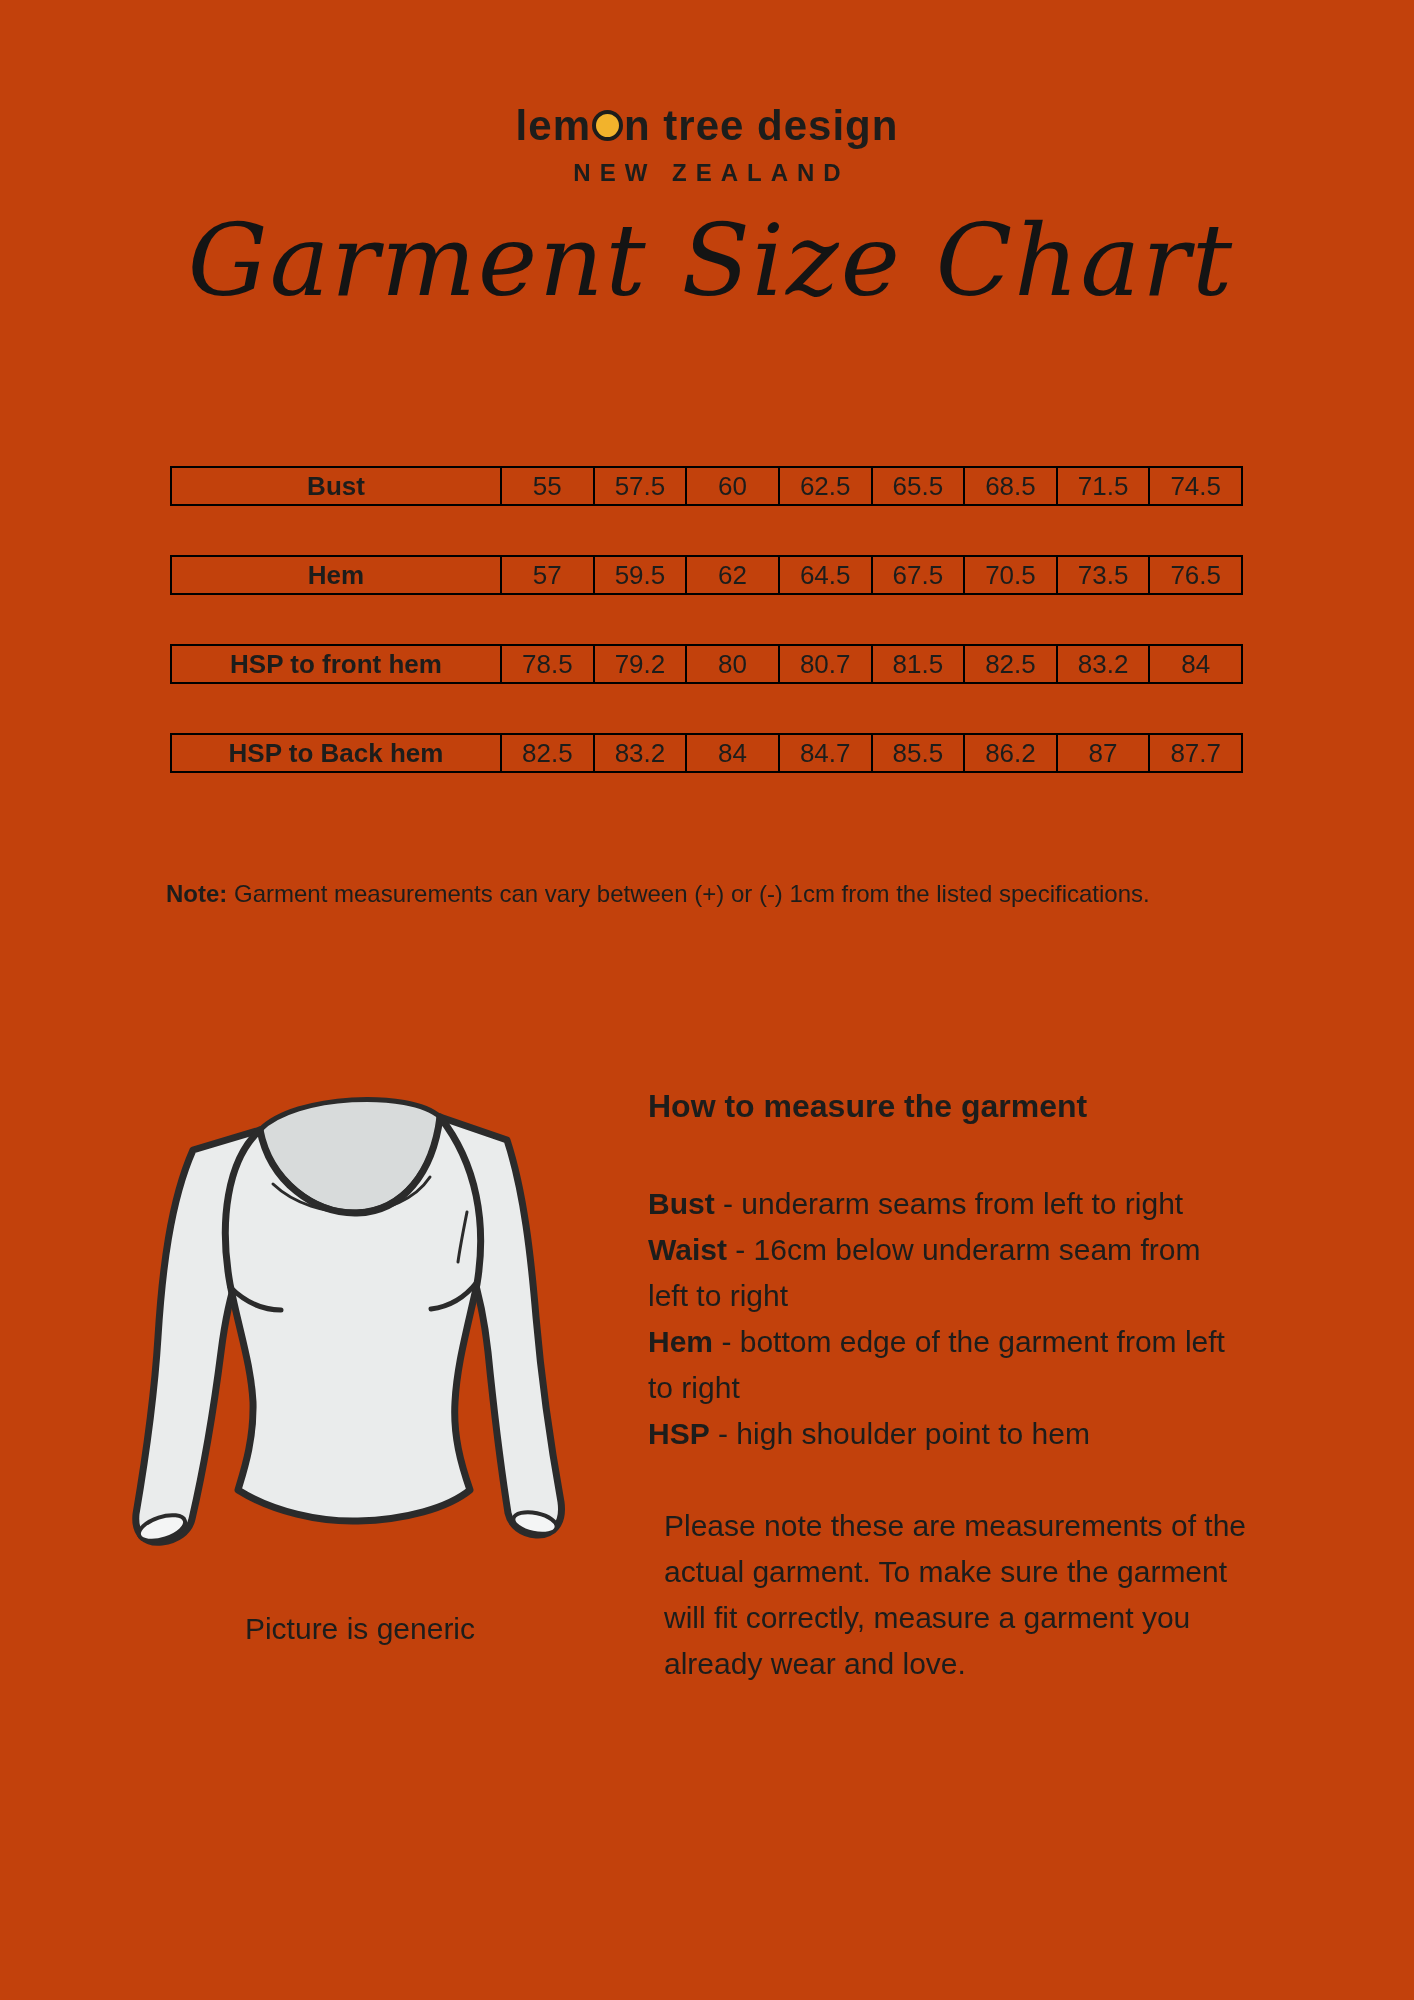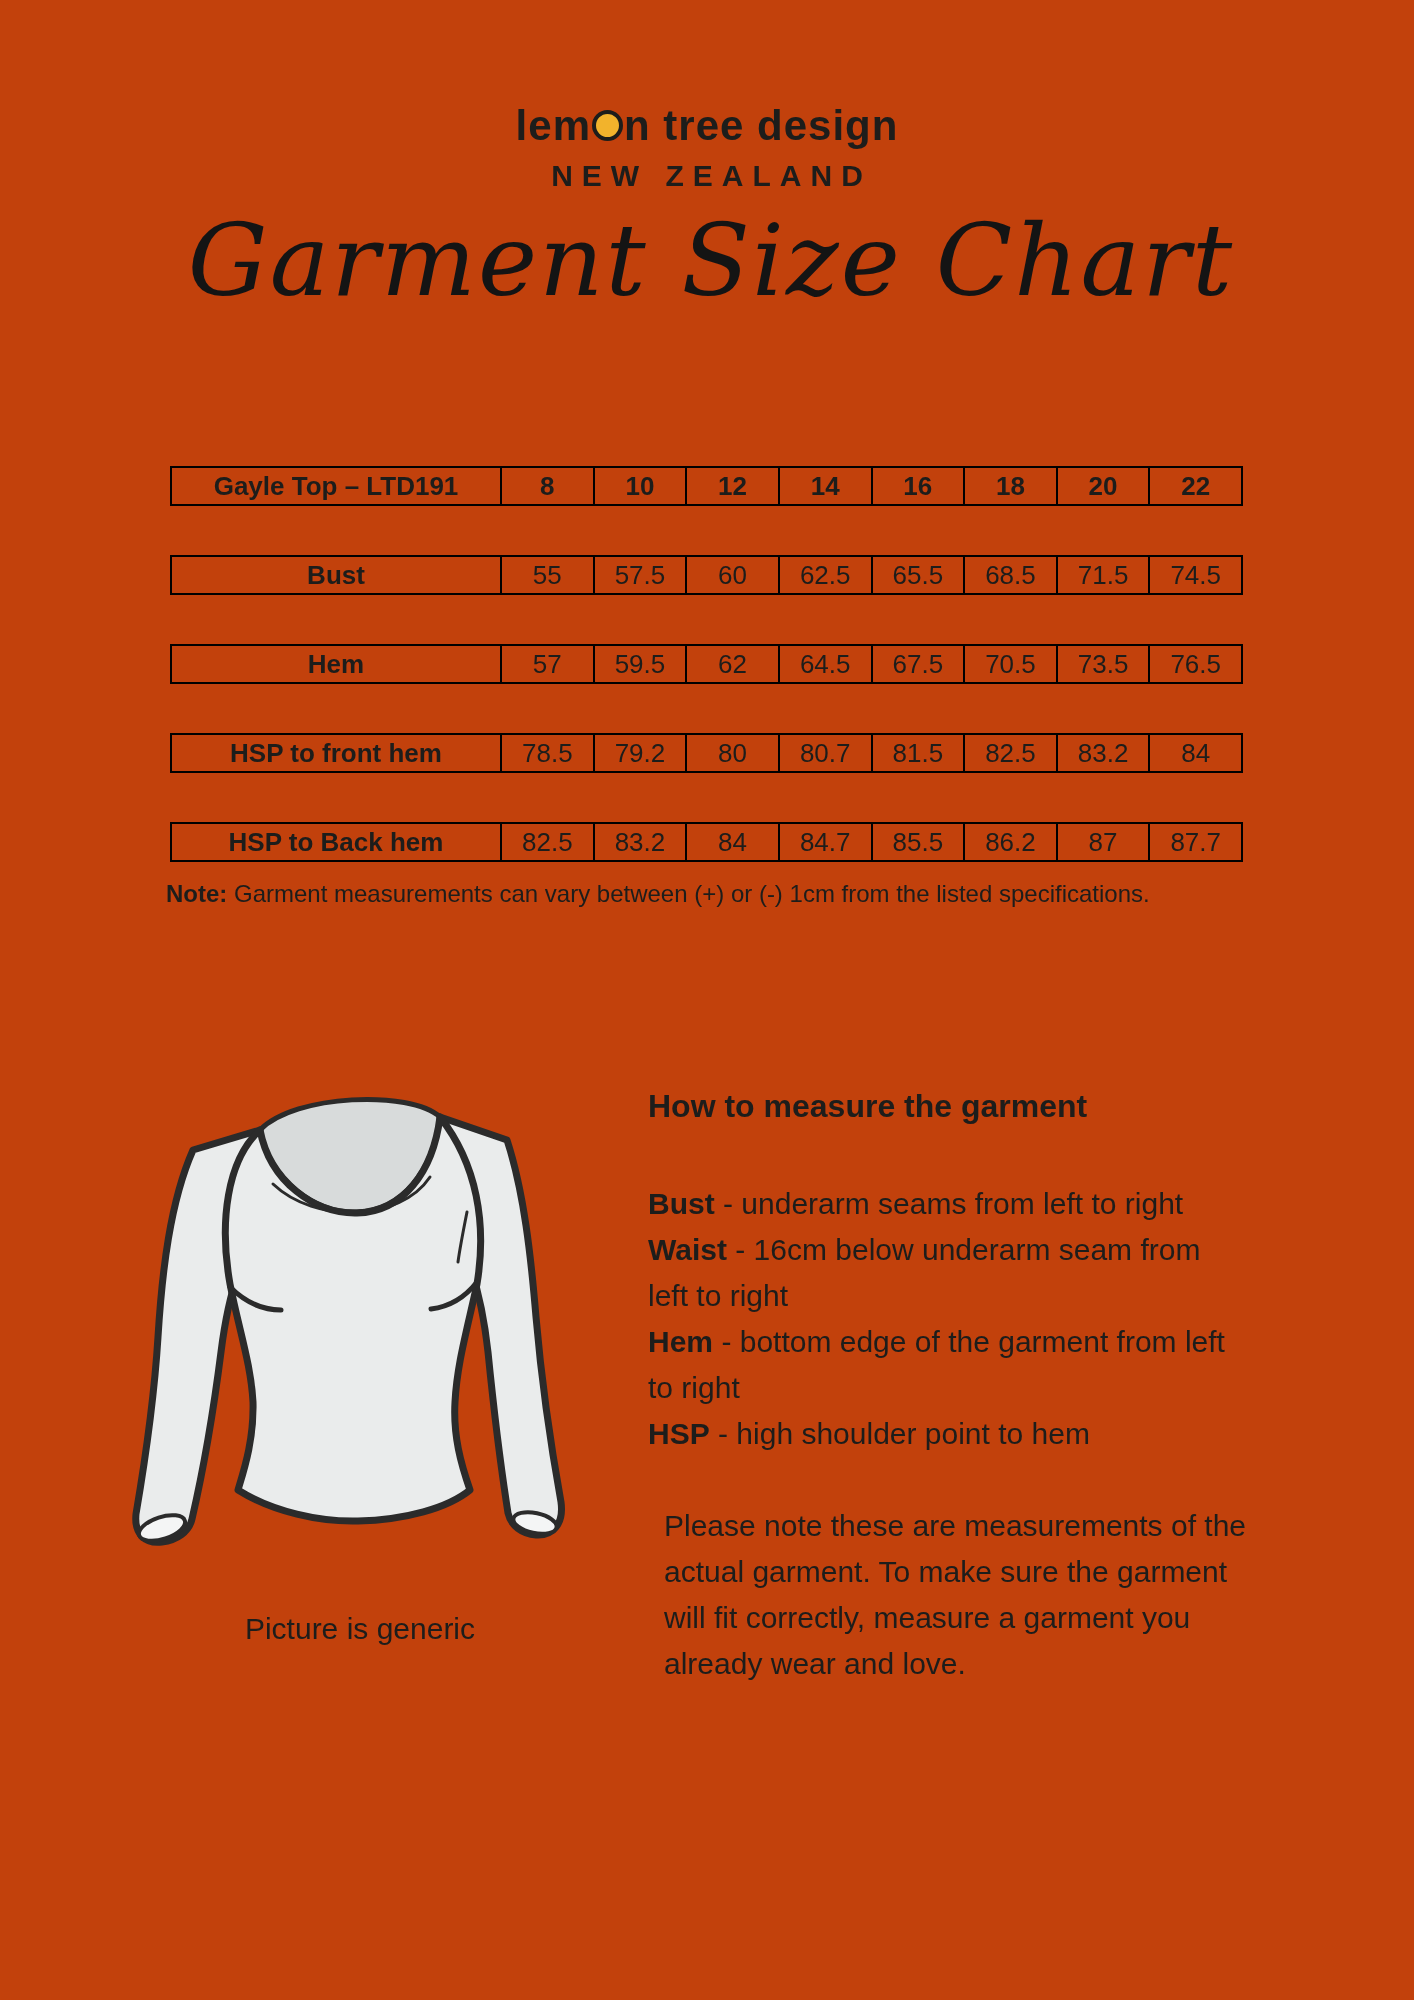--- a/index.html
+++ b/index.html
@@ -9,21 +9,21 @@
   }
 
   
   .logo { position:absolute; top:102px; left:0; width:100%; text-align:center; }
   .logo-name { font-size:42px; font-weight:bold; letter-spacing:1px; }
   .lemon-dot {
     display:inline-block; width:31px; height:31px; border-radius:50%;
     background:#F2B32C; border:4px solid #1d1d1b; box-sizing:border-box;
     margin:0 1px; vertical-align:-1px;
   }
-  .logo-country { margin-top:9px; font-size:30px; font-weight:bold; letter-spacing:9px; text-indent:9px; }
+  .logo-country { margin-top:9px; font-size:24px; font-weight:bold; letter-spacing:9px; text-indent:9px; }
 
   
   .title {
     position:absolute; top:198px; left:0; width:100%; margin:4px; text-align:center;
     font-family:"DejaVu Serif", serif; font-style:italic; font-weight:normal;
     font-size:100px; letter-spacing:2px; color:#141414;
   }
 
   
   .chart { position:absolute; top:466px; left:170px; width:1073px; }
@@ -57,35 +57,20 @@
 <div class="page">
 
   <header class="logo">
     <div class="logo-name"><span>lem</span><span class="lemon-dot"></span><span>n tree design</span></div>
     <div class="logo-country">NEW ZEALAND</div>
   </header>
 
   <h1 class="title">Garment Size Chart</h1>
 
   <section class="chart">
-    <table class="size-row header-table">
-      <tbody>
-          <tr id="sizes-row">
-        <td class="label-cell">Gayle Top – LTD191</td>
-      <td>8</td>
-            <td>10</td>
-            <td>12</td>
-            <td>14</td>
-            <td>16</td>
-            <td>18</td>
-            <td>20</td>
-            <td>22</td>
-          </tr>
-        </tbody>
-    </table>
     <div id="measure-rows">
   <table class="size-row">
     <tbody>
             <tr>
       <td class="label-cell">Bust</td>
     <td>55</td>
               <td>57.5</td>
               <td>60</td>
               <td>62.5</td>
               <td>65.5</td>

